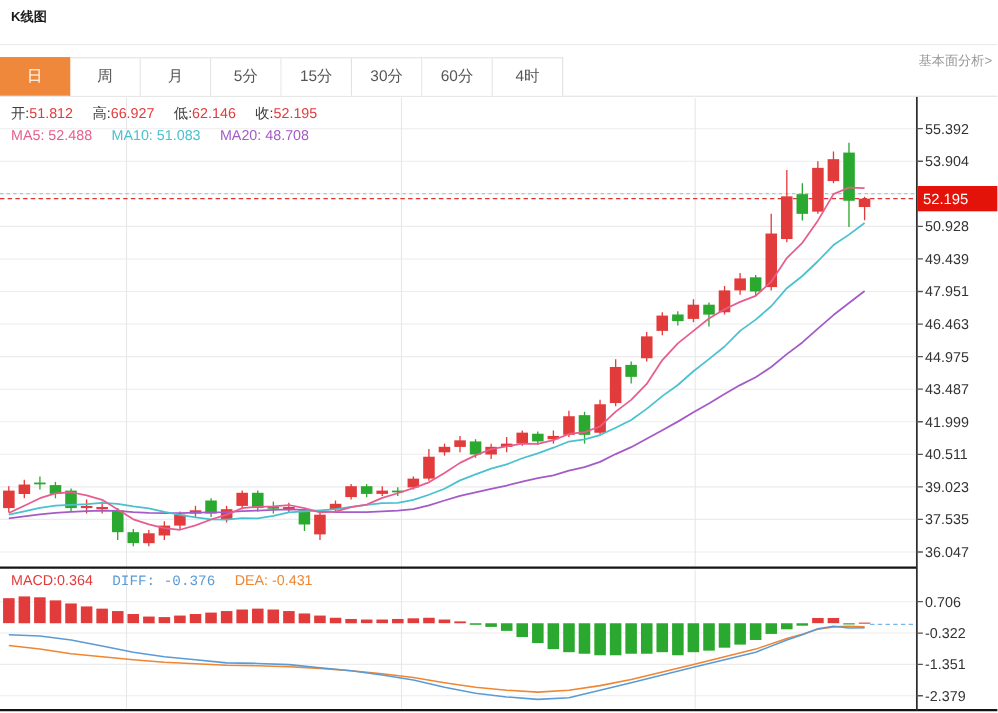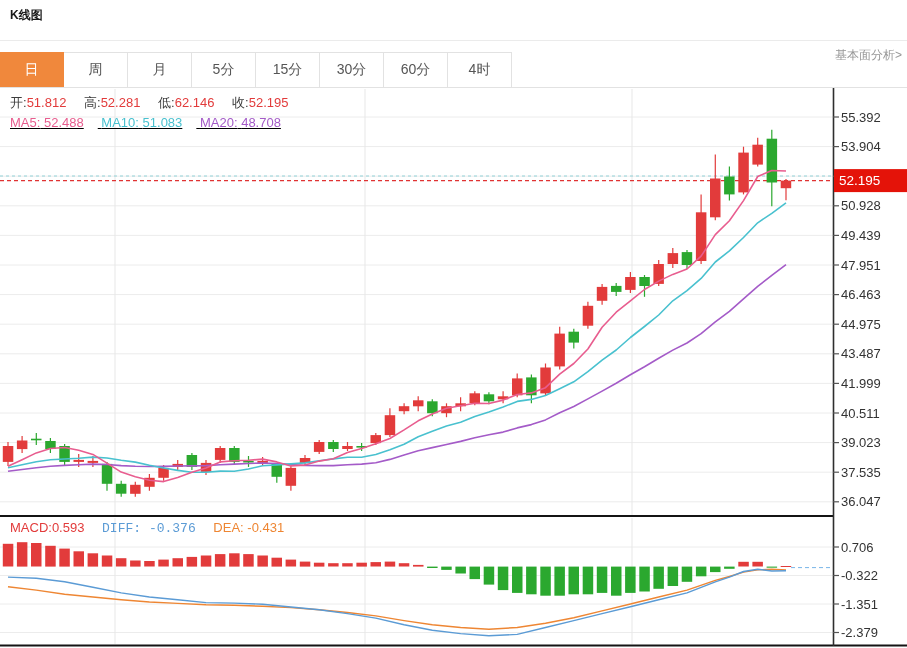--- a/index.html
+++ b/index.html
@@ -11,21 +11,21 @@
   .flink{position:absolute;right:5px;top:9px;font-size:12px;color:#979797;cursor:pointer;text-decoration:none;z-index:3;margin-top:38px;}
   .hdr-line{position:absolute;left:0;top:40px;width:907px;height:1px;background:#ebebeb;z-index:3;}
   .tabs{position:absolute;left:0;top:52px;width:907px;height:36px;border-bottom:1px solid #e2e2e2;
         display:flex;box-sizing:border-box;z-index:3;background:transparent;}
   .tab{width:64px;box-sizing:border-box;border-top:1px solid #e2e2e2;border-right:1px solid #e2e2e2;
        display:flex;align-items:center;justify-content:center;font-size:14px;color:#555;
        cursor:pointer;background:#fff;}
   .tab.active{background:var(--active,#f0883c);border-color:var(--active,#f0883c);color:#fff;}
   .row{position:absolute;font-size:13px;z-index:2;white-space:nowrap;}
   .info-row{left:10px;top:94px;}
-  .ma-row{left:10px;top:115px;text-decoration:underline;}
+  .ma-row{left:10px;top:115px;}
   .macd-row{left:10px;top:520px;}
   .lbl{color:#3d3d3d;}
   .pair{margin-right:14px;}
   .v-red{color:var(--red,#e23b3b);}
   .v-pink{color:var(--ma5,#e85d8f);}
   .v-cyan{color:var(--ma10,#49c1cf);}
   .v-purple{color:var(--ma20,#a45bc8);}
   .v-blue{color:var(--diff,#5b9bd5);font-family:Liberation Mono, monospace;}
   .v-orange{color:var(--dea,#ee8633);}
 </style>
@@ -298,30 +298,30 @@
       <div class="tab">月</div>
       <div class="tab">5分</div>
       <div class="tab">15分</div>
       <div class="tab">30分</div>
       <div class="tab">60分</div>
       <div class="tab">4时</div>
     </div>
 
   <div class="row info-row">
     <span class="lbl">开:</span><span class="v-red pair">51.812</span>
-    <span class="lbl">高:</span><span class="v-red pair">52.281</span>
+    <span class="lbl">高:</span><span class="v-red pair">66.927</span>
     <span class="lbl">低:</span><span class="v-red pair">62.146</span>
     <span class="lbl">收:</span><span class="v-red">52.195</span>
   </div>
 
   <div class="row ma-row">
     <span class="v-pink pair"><span>MA5:</span> <span>52.488</span></span>
     <span class="v-cyan pair"><span>MA10:</span> <span>51.083</span></span>
     <span class="v-purple"><span>MA20:</span> <span>48.708</span></span>
   </div>
 
   <div class="row macd-row">
-    <span class="v-red pair"><span>MACD:</span><span>0.593</span></span>
+    <span class="v-red pair"><span>MACD:</span><span>0.364</span></span>
     <span class="v-blue pair"><span>DIFF:</span> <span>-0.376</span></span>
     <span class="v-orange"><span>DEA:</span> <span>-0.431</span></span>
   </div>
 
 </div>
 
 </body></html>

